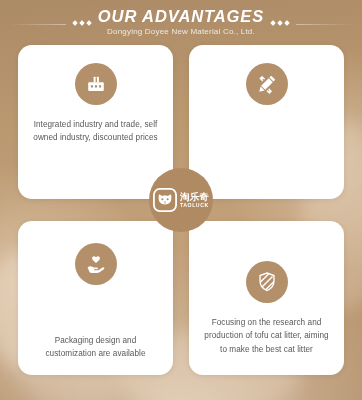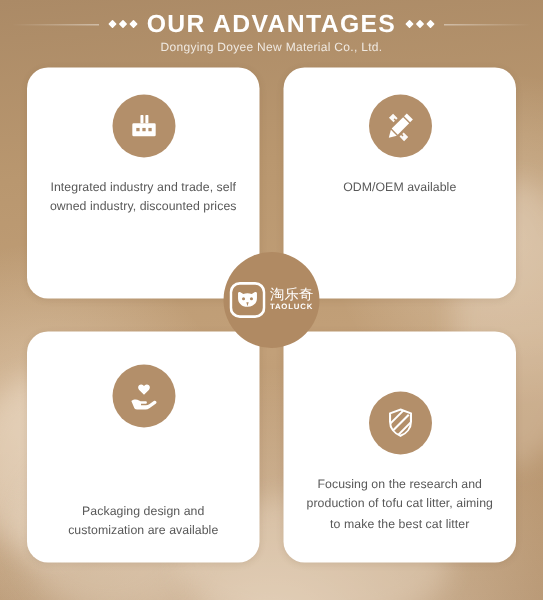--- a/index.html
+++ b/index.html
@@ -43,23 +43,24 @@
     position: relative;
     height: 44px;
     z-index: 4;
   }
   .title-row {
     position: absolute;
     left: 0;
     top: 8px;
     width: 100%;
     display: flex;
-    align-items: center;
+    align-items: flex-end;
     justify-content: center;
     gap: 7px;
+    font-style: italic;
   }
   .rule {
     height: 1px;
     flex: 0 0 auto;
     width: 58px;
     background: linear-gradient(to right, rgba(255,255,255,0) 0%, rgba(255,255,255,0.42) 100%);
   }
   .rule.right {
     background: linear-gradient(to left, rgba(255,255,255,0) 0%, rgba(255,255,255,0.42) 100%);
   }
@@ -179,21 +180,21 @@
   }
   .logo-mark { flex: 0 0 auto; display: block; }
   .logo-words {
     display: flex;
     flex-direction: column;
     align-items: flex-start;
     line-height: 1;
   }
   .logo-cn {
     font-size: 9.5px;
-    font-weight: normal;
+    font-weight: bold;
     color: #ffffff;
     letter-spacing: 0.2px;
   }
   .logo-en {
     margin-top: 1.5px;
     font-size: 5.2px;
     font-weight: bold;
     color: #ffffff;
     letter-spacing: 0.55px;
   }
@@ -250,21 +251,20 @@
             <path d="M16.6 2.9l4.4 4.4-2.0 2.0-4.4-4.4z"></path>
             <path d="M13.9 5.6l4.4 4.4-8.3 8.3-4.4-4.4z"></path>
             <path d="M5.0 14.7l4.3 4.3-5.8 1.5z"></path>
           </g>
           <g fill="#ffffff" opacity="0.95">
             <path d="M3.6 6.0l3.0-3.0 3.3 3.3-1.1 1.1-1.0-1.0-0.8 0.8 1.0 1.0-1.1 1.1z"></path>
             <path d="M14.3 16.7l3.3 3.3-3.0 3.0-3.3-3.3 1.1-1.1 1.0 1.0 0.8-0.8-1.0-1.0z"></path>
           </g>
         </svg>
       </div>
-      <div class="card-text">ODM/OEM available</div>
     </div>
 
     <div class="card bl">
       <div class="icon-circle">
         <svg width="22" height="22" viewBox="0 0 24 24" fill="#ffffff" aria-hidden="true">
           <path d="M12.0 11.0l-3.5-3.4c-1.0-1.0-1.0-2.5-0.1-3.4 0.9-0.9 2.3-0.8 3.2 0.1l0.4 0.4 0.4-0.4c0.9-0.9 2.3-1.0 3.2-0.1 0.9 0.9 0.9 2.4-0.1 3.4z"></path>
           <path d="M2.8 15.6c1.9-1.4 4.0-1.3 5.6-0.4 0.7 0.4 1.5 0.7 2.3 0.7h2.4c0.6 0 1.0 0.4 1.0 0.9 0 0.5-0.4 0.9-1.0 0.9h-3.3v1.1h3.6c0.9 0 1.7-0.3 2.4-0.8l3.3-2.3c0.6-0.4 1.4-0.3 1.8 0.3 0.4 0.6 0.2 1.3-0.4 1.7l-4.6 3.2c-0.8 0.6-1.8 0.9-2.8 0.9h-6.1c-0.8 0-1.5-0.3-2.0-0.9z"></path>
         </svg>
       </div>
       <div class="card-text">Packaging design and customization are available</div>

